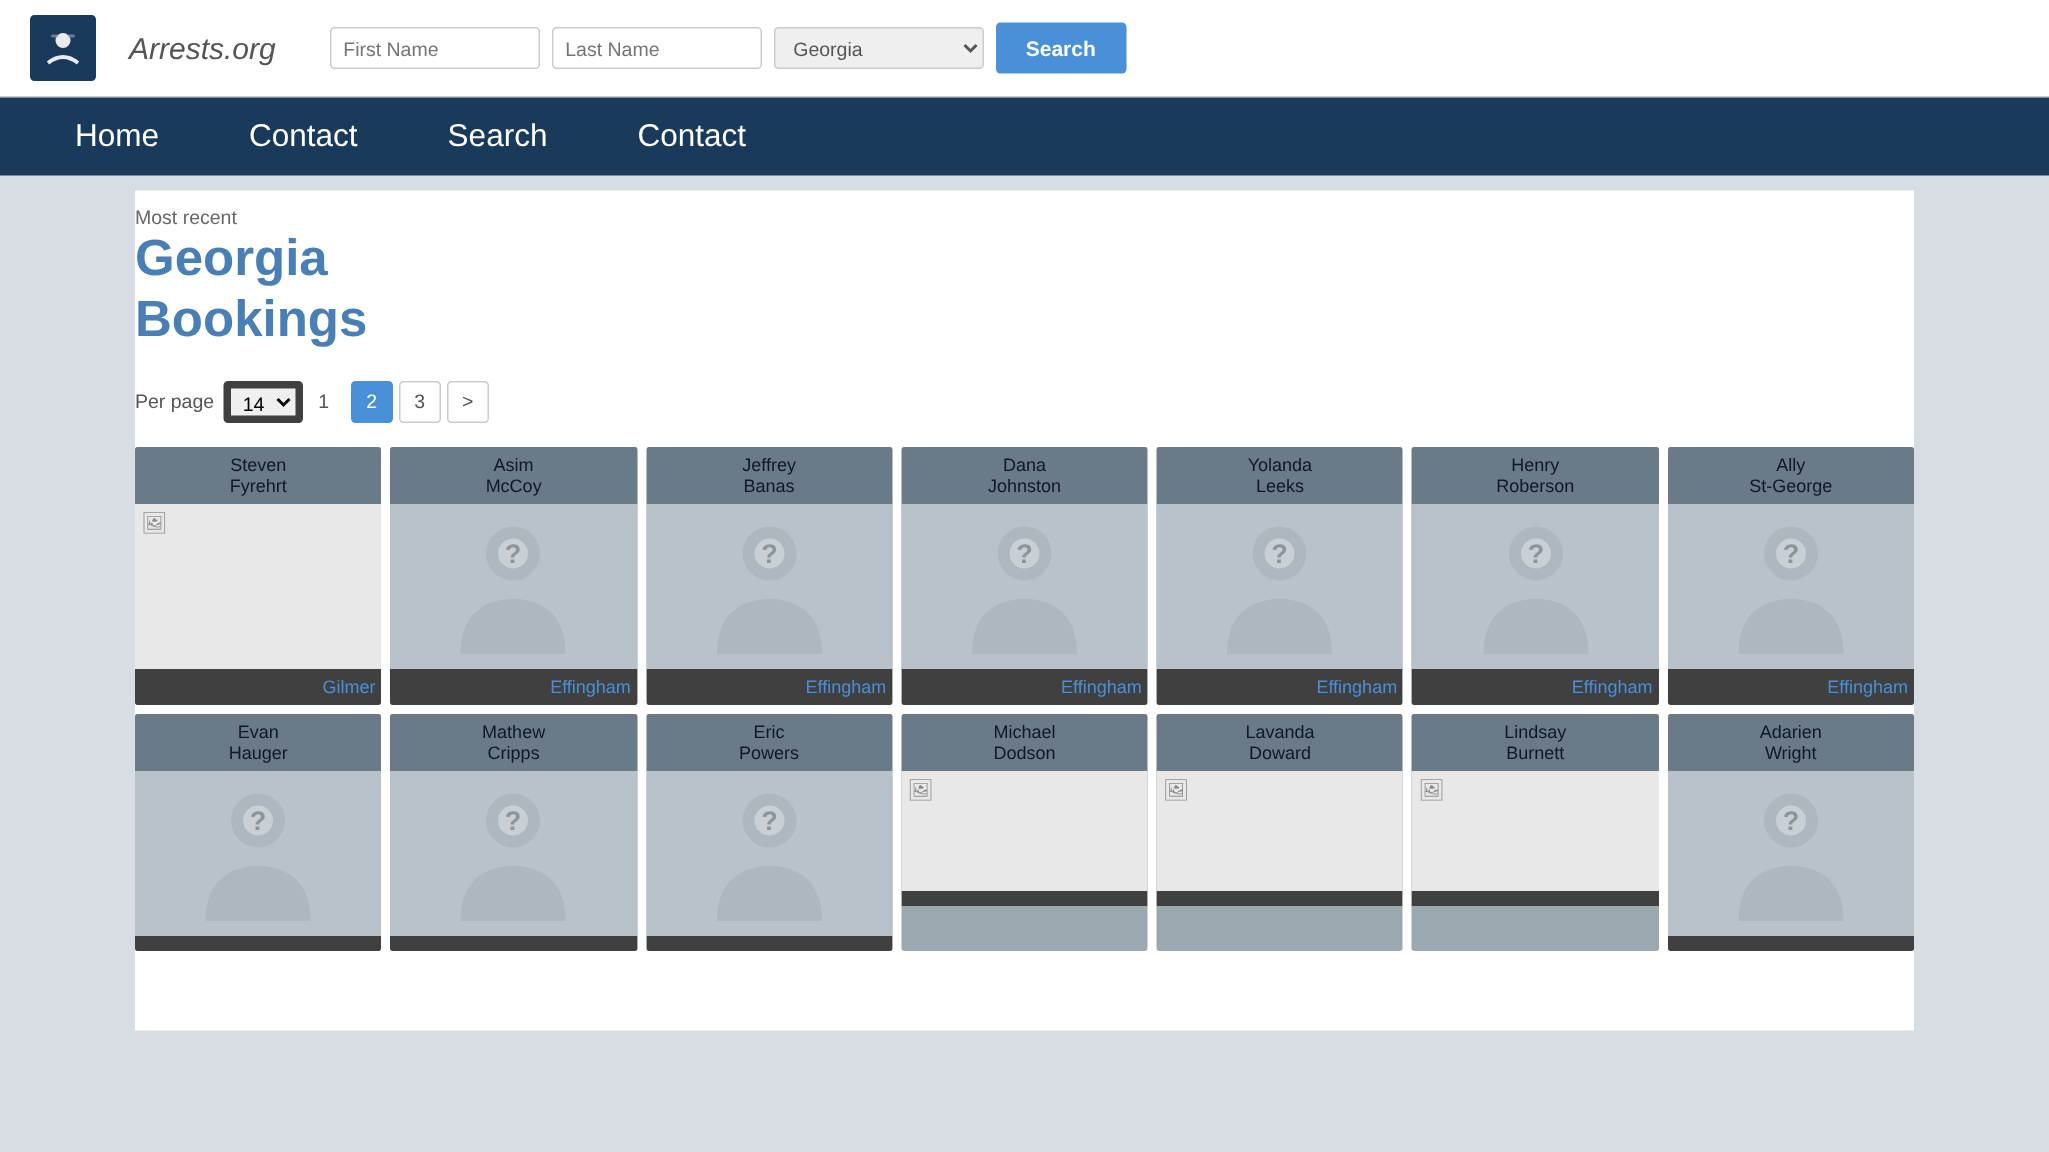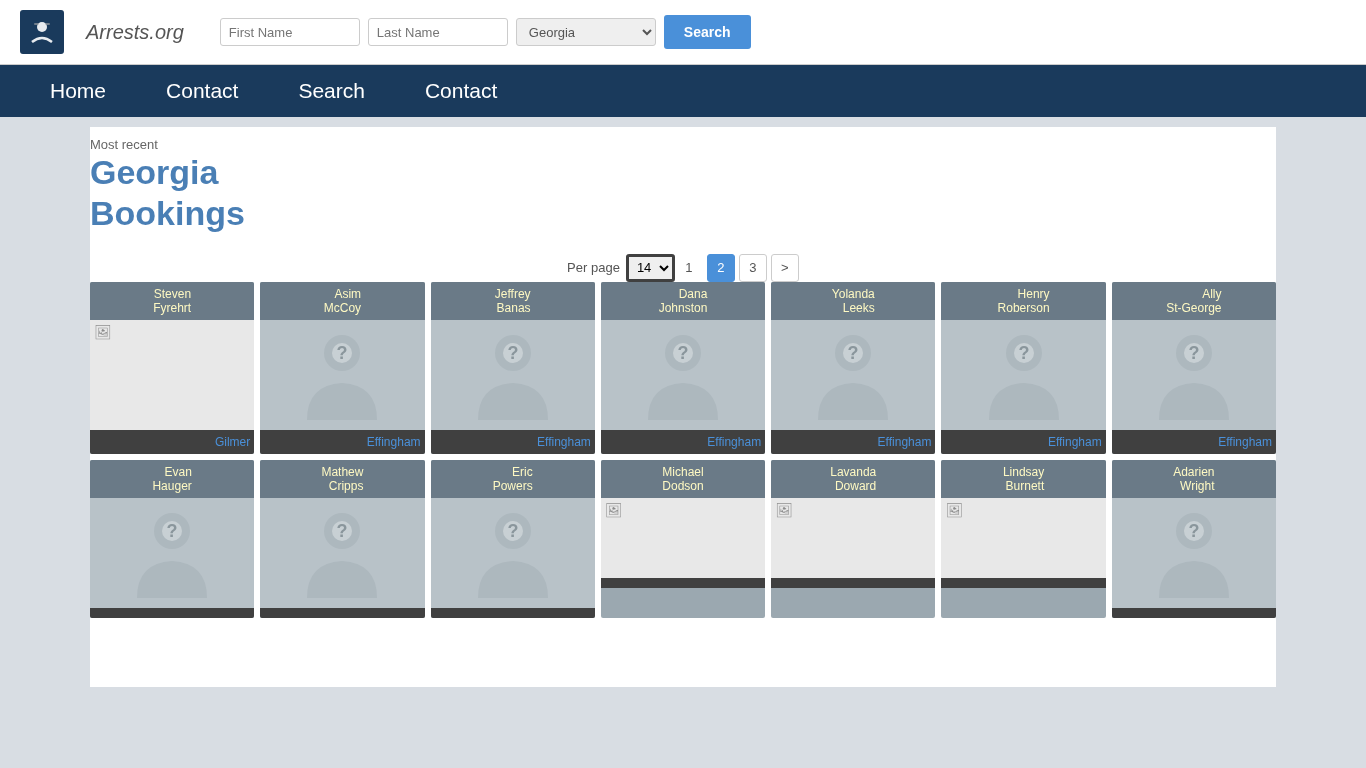--- a/index.html
+++ b/index.html
@@ -107,33 +107,34 @@
       font-size: 34px;
       color: #4a7fb5;
       font-weight: bold;
       line-height: 1.2;
     }
 
     
     #controls {
       display: flex;
       align-items: center;
-      justify-content: center;
+      justify-content: flex-start;
+      margin-bottom: 16px;
     }
     #per-page-area {
       display: flex;
       align-items: center;
       gap: 6px;
       font-size: 13px;
       color: #555;
     }
     #per-page-select {
       height: 28px;
       padding: 2px 4px;
-      border: 3px solid #404040;
+      border: 5px solid #404040;
       border-radius: 3px;
       font-size: 13px;
     }
     #pagination {
       display: flex;
       align-items: center;
       gap: 4px;
     }
     .page-num {
       width: 28px;
@@ -162,22 +163,22 @@
       gap: 6px;
     }
     .booking-card {
       background: #9ba8b0;
       border-radius: 2px;
       overflow: hidden;
       cursor: pointer;
     }
     .card-name {
       background: #6a7a87;
-      color: #fef9c3;
-      text-align: right;
+      color: #0f172a;
+      text-align: center;
       font-size: 12px;
       padding: 5px 4px;
       min-height: 38px;
       display: flex;
       align-items: center;
       justify-content: center;
     }
     .card-photo {
       width: 100%;
       height: 110px;

